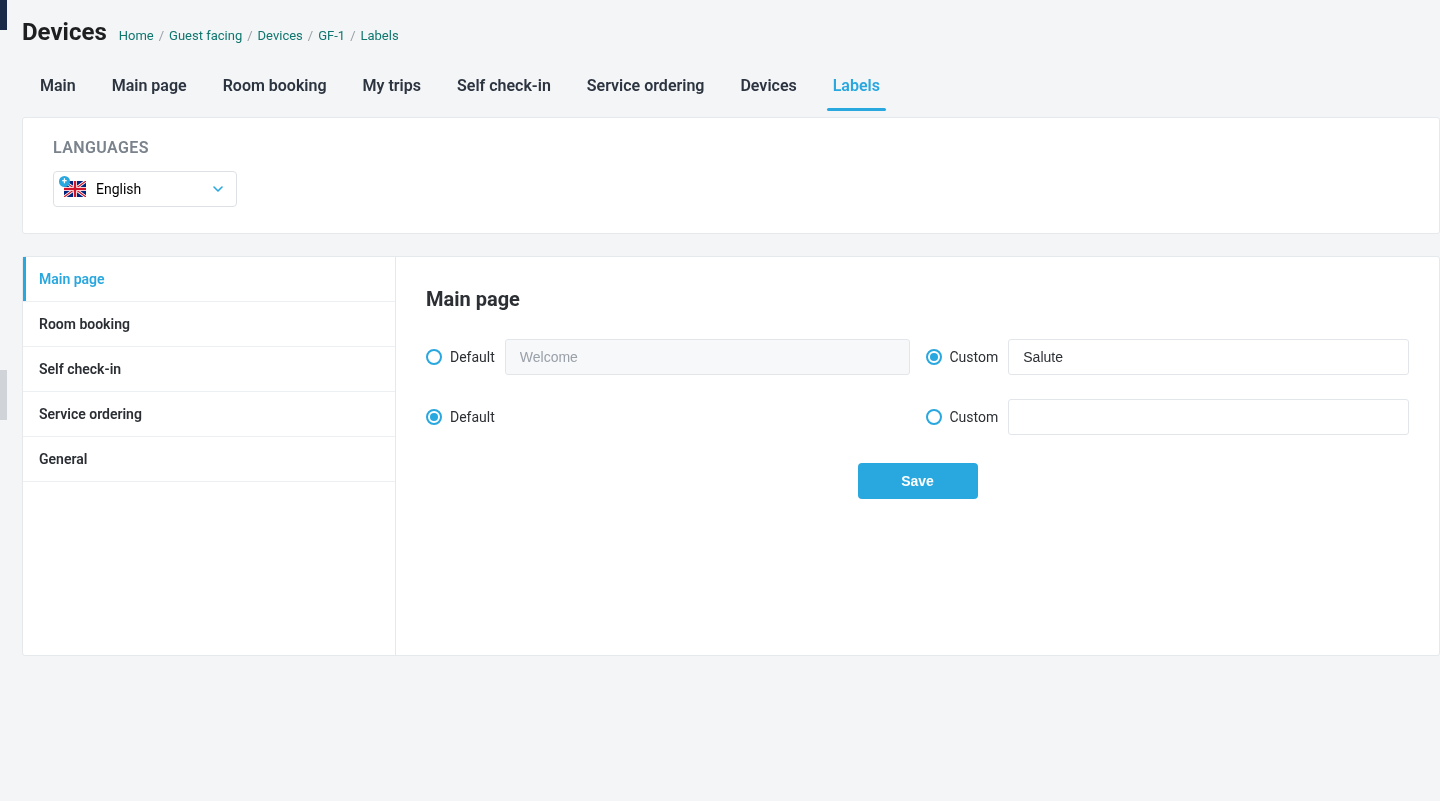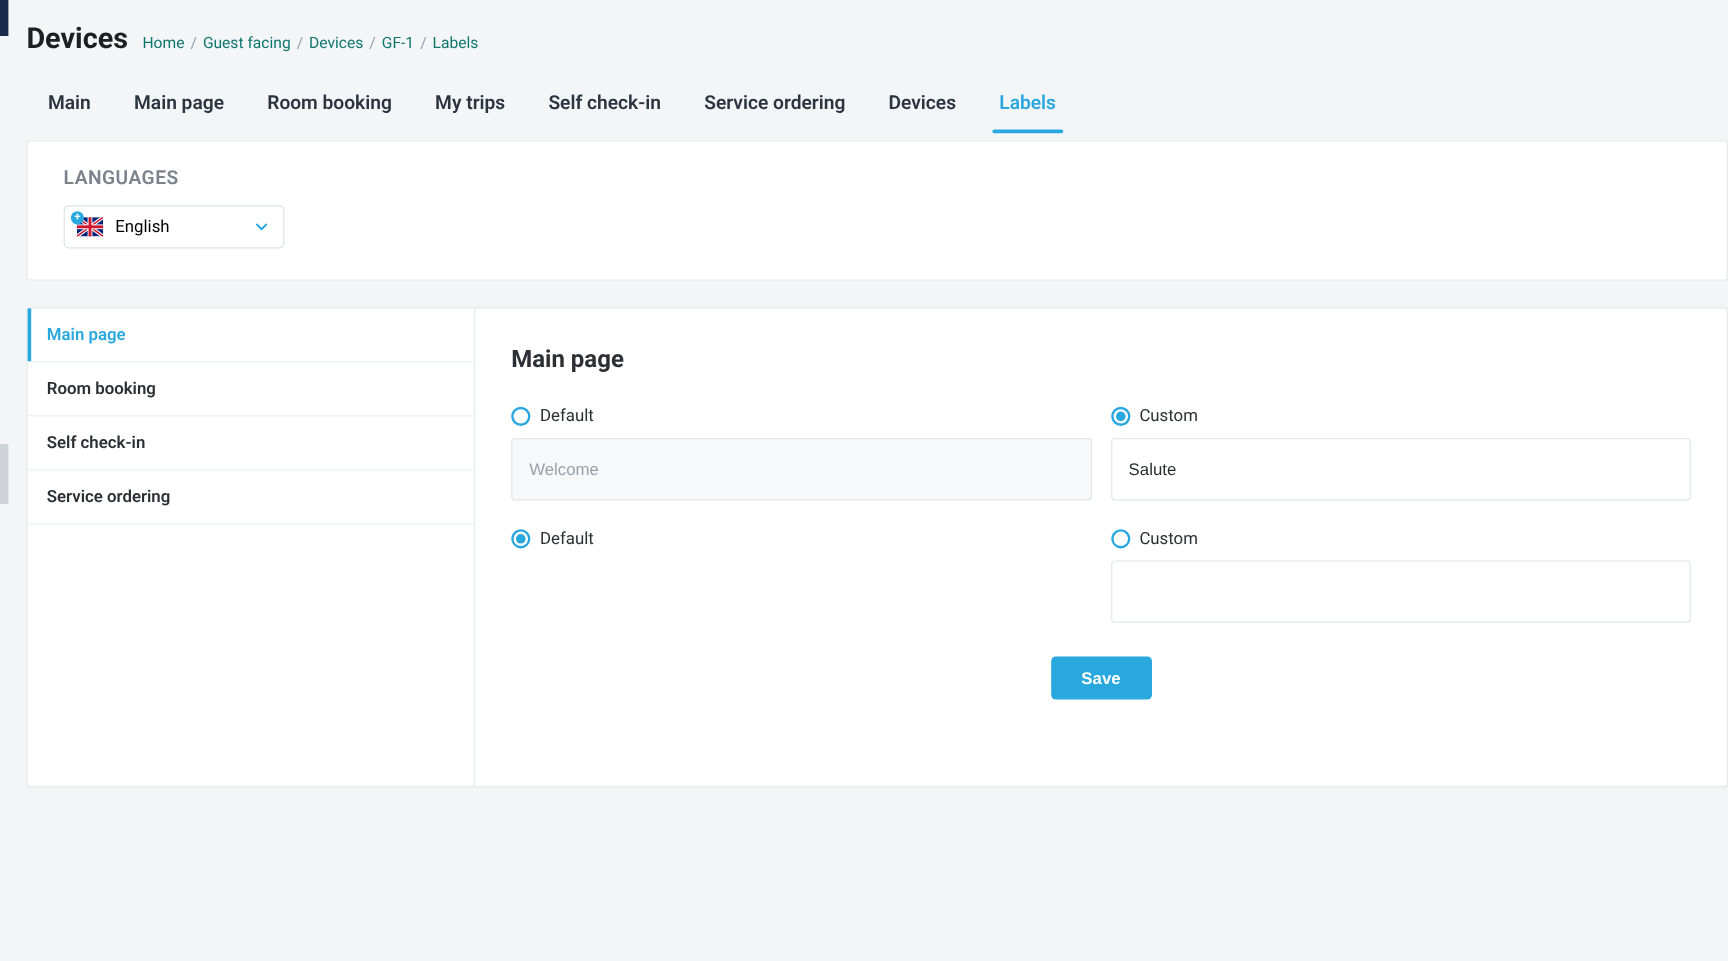--- a/index.html
+++ b/index.html
@@ -28,30 +28,30 @@
   .lang-select .chev svg { width: 12px; height: 12px; display: block; }
 
   .content-card { background: #fff; border: 1px solid #e6e9ec; border-radius: 3px; margin: 22px 0 0 14px; display: flex; min-height: 400px; }
   .side-nav { width: 373px; border-right: 1px solid #e6e9ec; padding: 0; }
   .side-item { padding: 14px 16px; font-size: 14px; font-weight: 600; color: #2b2f34; cursor: pointer; border-bottom: 1px solid #edf0f3; position: relative; }
   .side-item.active { color: #29a7df; }
   .side-item.active::before { content: ""; position: absolute; left: 0; top: 0; bottom: 0; width: 3px; background: #29a7df; }
   .main-panel { flex: 1; padding: 30px 30px 40px 30px; }
   .section-title { font-size: 20px; font-weight: 700; color: #2c2f33; margin-bottom: 28px; }
   .row { display: flex; gap: 16px; margin-bottom: 24px; }
-  .col { flex: 1; display: flex; flex-direction: column; gap: 10px; min-width: 0; }
+  .col { flex: 1; display: flex; flex-direction: row; gap: 10px; min-width: 0; }
   .radio-wrap { display: flex; align-items: center; gap: 8px; cursor: pointer; user-select: none; }
   .radio { width: 16px; height: 16px; border: 2px solid #29a7df; border-radius: 50%; display: inline-flex; align-items: center; justify-content: center; flex-shrink: 0; }
   .radio.checked::after { content: ""; width: 8px; height: 8px; background: #29a7df; border-radius: 50%; }
   .radio-label { font-size: 14px; color: #2c2f33; }
-  .text-input { width: 100%; height: 52px; border: 1px solid #e2e6ea; border-radius: 3px; padding: 0 14px; font-size: 14px; color: #2c2f33; background: #fff; }
+  .text-input { width: 100%; height: 36px; border: 1px solid #e2e6ea; border-radius: 3px; padding: 0 14px; font-size: 14px; color: #2c2f33; background: #fff; }
   .text-input::placeholder { color: #9aa0a8; }
   .text-input[disabled] { background: #f7f8fa; color: #9aa0a8; }
   .save-row { display: flex; justify-content: center; margin-top: 28px; }
-  .save-btn { width: 84px; height: 36px; background: #29a7df; color: #fff; font-size: 14px; font-weight: 600; border: none; border-radius: 4px; cursor: pointer; }
+  .save-btn { width: 120px; height: 36px; background: #29a7df; color: #fff; font-size: 14px; font-weight: 600; border: none; border-radius: 4px; cursor: pointer; }
   .below-spacer { height: 48px; }
 </style>
 </head>
 <body>
 
 <div class="left-edge"></div>
 <div class="left-edge2"></div>
 
 <div class="page">
 
@@ -104,20 +104,21 @@
       </span>
     </div>
   </div>
 
   <div class="content-card">
     <div class="side-nav">
       <div class="side-item active">Main page</div>
       <div class="side-item">Room booking</div>
       <div class="side-item">Self check-in</div>
       <div class="side-item">Service ordering</div>
+      <div class="side-item">General</div>
     </div>
 
     <div class="main-panel">
       <div class="section-title">Main page</div>
 
       <div class="row">
         <div class="col">
           <label class="radio-wrap">
             <span class="radio"></span>
             <span class="radio-label">Default</span>

